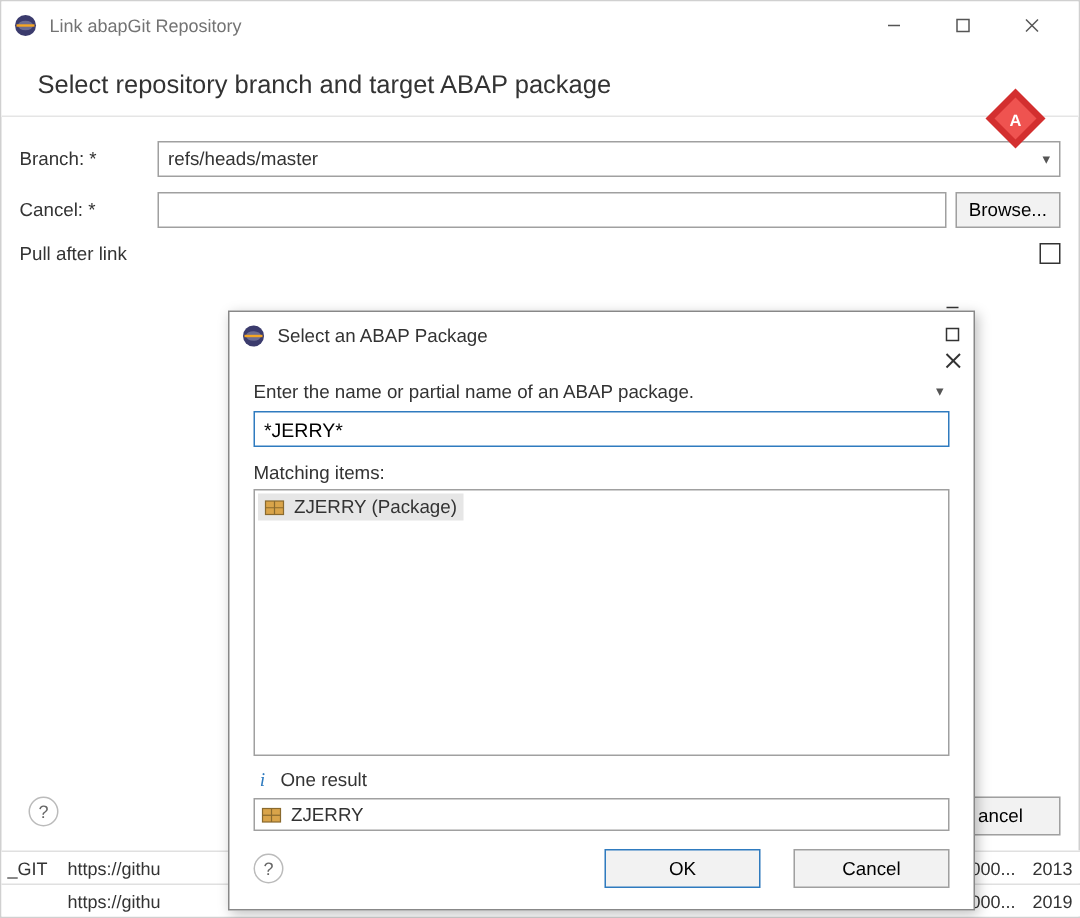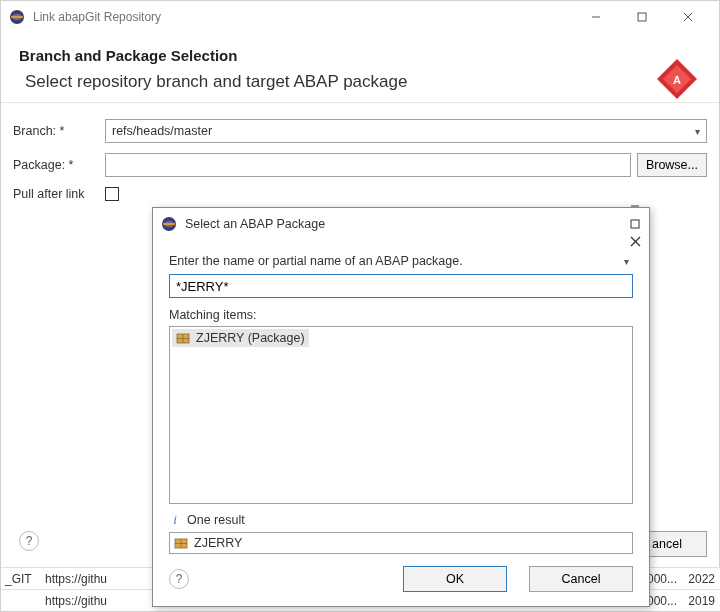--- a/index.html
+++ b/index.html
@@ -12,21 +12,21 @@
   .titlebar .title-text { font-size: 12px; color: #737373; flex: 1; }
   .titlebar .win-btns { display: flex; gap: 0; }
   .titlebar .win-btn { width: 46px; height: 30px; display: flex; align-items: center; justify-content: center; color: #555; }
 
   .header-area { padding: 14px 18px 10px 18px; border-bottom: 1px solid #e5e5e5; position: relative; background: #fff; }
   .header-title { font-size: 15px; font-weight: bold; color: #222; margin-bottom: 8px; }
   .header-sub { font-size: 17px; color: #333; margin-left: 6px; }
   .header-icon { position: absolute; right: 18px; top: 22px; width: 48px; height: 48px; }
 
   .form-area { padding: 16px 12px; font-size: 12.5px; color: #333; }
-  .form-row { display: flex; align-items: center; margin-bottom: 10px; }
+  .form-row { display: flex; align-items: center; margin-bottom: 10px; justify-content: space-between; }
   .form-label { width: 92px; }
   .form-select { flex: 1; height: 24px; border: 1px solid #a0a0a0; background: #fff; padding: 0 6px; display: flex; align-items: center; justify-content: space-between; font-size: 12.5px; }
   .form-input { flex: 1; height: 24px; border: 1px solid #a0a0a0; background: #fff; }
   .browse-btn { margin-left: 6px; height: 24px; padding: 0 8px; border: 1px solid #a0a0a0; background: #f2f2f2; font-size: 12.5px; }
   .checkbox { width: 14px; height: 14px; border: 1px solid #333; background: #fff; margin-left: 0; }
 
   .help-icon-parent { position: absolute; left: 18px; bottom: 60px; width: 20px; height: 20px; border: 1px solid #bbb; border-radius: 50%; display: flex; align-items: center; justify-content: center; font-size: 12px; color: #666; }
 
   .parent-buttons { position: absolute; right: 12px; bottom: 54px; display: flex; gap: 8px; }
   .parent-btn { width: 80px; height: 26px; border: 1px solid #a0a0a0; background: #f2f2f2; font-size: 12.5px; display:flex; align-items:center; justify-content:center; }
@@ -92,62 +92,61 @@
       <div class="win-btn">
           <svg width="10" height="10">
             <line x1="1" y1="1" x2="9" y2="9" stroke="#555" stroke-width="1"></line>
             <line x1="9" y1="1" x2="1" y2="9" stroke="#555" stroke-width="1"></line>
           </svg>
         </div>
     </div>
   </div>
 
   <div class="header-area">
-    <div class="header-title">Branch and Package Selection</div>
     <div class="header-sub">Select repository branch and target ABAP package</div>
     <div class="header-icon">
       <svg viewBox="0 0 48 48">
           <polygon points="24,4 44,24 24,44 4,24" fill="#d32f2f"></polygon>
           <polygon points="24,10 38,24 24,38 10,24" fill="#ef5350"></polygon>
           <text x="24" y="29" text-anchor="middle" font-size="11" fill="#fff" font-weight="bold">A</text>
         </svg>
     </div>
   </div>
 
   <div class="form-area">
     <div class="form-row">
       <div class="form-label">Branch: *</div>
       <div class="form-select">
         <span>refs/heads/master</span>
         <span class="chev">▾</span>
       </div>
     </div>
     <div class="form-row">
-      <div class="form-label">Package: *</div>
+      <div class="form-label">Cancel: *</div>
       <input class="form-input" value="" style="">
       <button class="browse-btn">Browse...</button>
     </div>
     <div class="form-row">
       <div class="form-label">Pull after link</div>
       <div class="checkbox"></div>
     </div>
   </div>
 
   <div class="help-icon-parent">?</div>
 
   <div class="parent-buttons">
     <div class="parent-btn">ancel</div>
   </div>
 
   <div class="bg-table">
     <div class="bg-row">
       <div class="bg-cell1">_GIT</div>
       <div class="bg-cell2">https://githu</div>
       <div class="bg-cell3">00000...</div>
-      <div class="bg-cell4">2022</div>
+      <div class="bg-cell4">2013</div>
     </div>
     <div class="bg-row">
       <div class="bg-cell1"></div>
       <div class="bg-cell2">https://githu</div>
       <div class="bg-cell3">00000...</div>
       <div class="bg-cell4">2019</div>
     </div>
   </div>
 </div>
 

